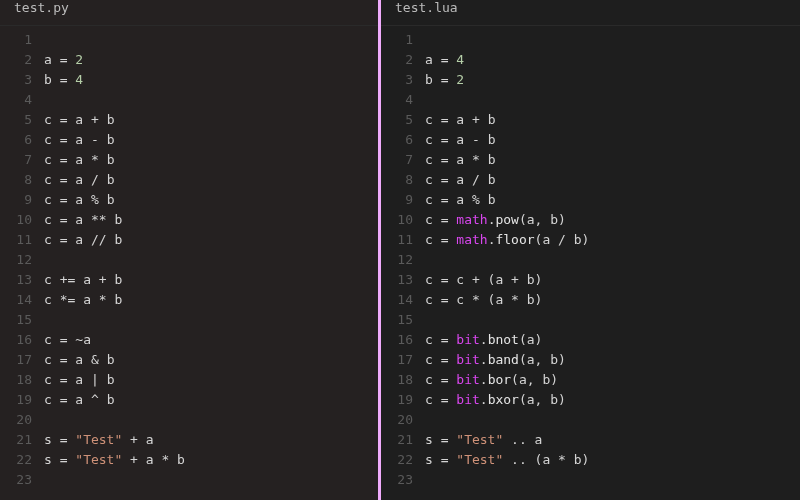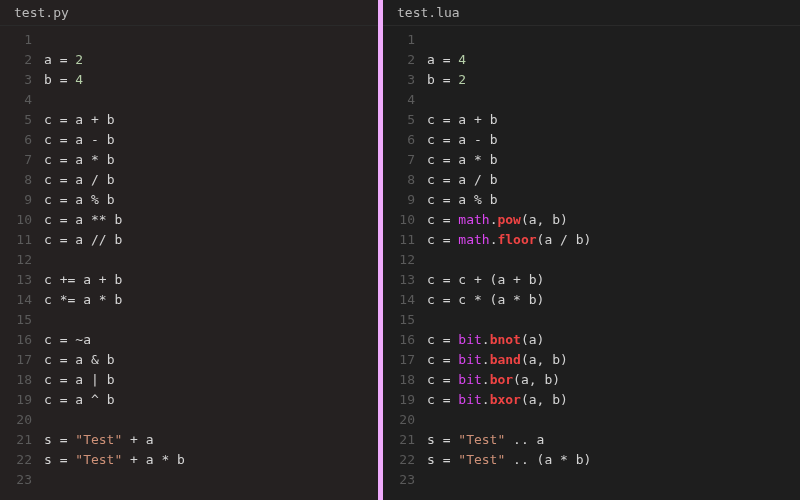--- a/index.html
+++ b/index.html
@@ -10,25 +10,24 @@
     font-size: 13px;
     display: flex;
   }
   .pane {
     height: 100%;
     display: flex;
     flex-direction: column;
     background: #1e1e1e;
   }
   .pane-left { width: 378px; background: #252121; }
-  .pane-right { flex: 1; border-left: 5px solid #f0abfc; }
+  .pane-right { flex: 1; border-left: 3px solid #f0abfc; }
   .tab-bar {
     height: 26px;
     display: flex;
-    align-items: center;
     padding: 0 14px;
     color: #bbb;
     font-size: 13px;
     border-bottom: 1px solid #2a2a2a;
   }
   .editor {
     flex: 1;
     display: flex;
     overflow: hidden;
     padding-top: 4px;
@@ -43,21 +42,21 @@
   .code {
     flex: 1;
     white-space: pre;
     color: #d4d4d4;
   }
   .line { height: 20px; line-height: 20px; }
   .tok-id  { color: #d4d4d4; }
   .tok-op  { color: #d4d4d4; }
   .tok-num { color: #b5cea8; }
   .tok-str { color: #ce9178; }
-  .tok-fn  { color: #ef4444; font-weight: bold; }
+  .tok-fn  { color: #e5e5e5; }
   .tok-obj { color: #d946ef; }
 </style>
 </head>
 <body>
 
 <div class="pane pane-left">
   <div class="tab-bar">
     <span>test.py</span>
   </div>
   <div class="editor">

